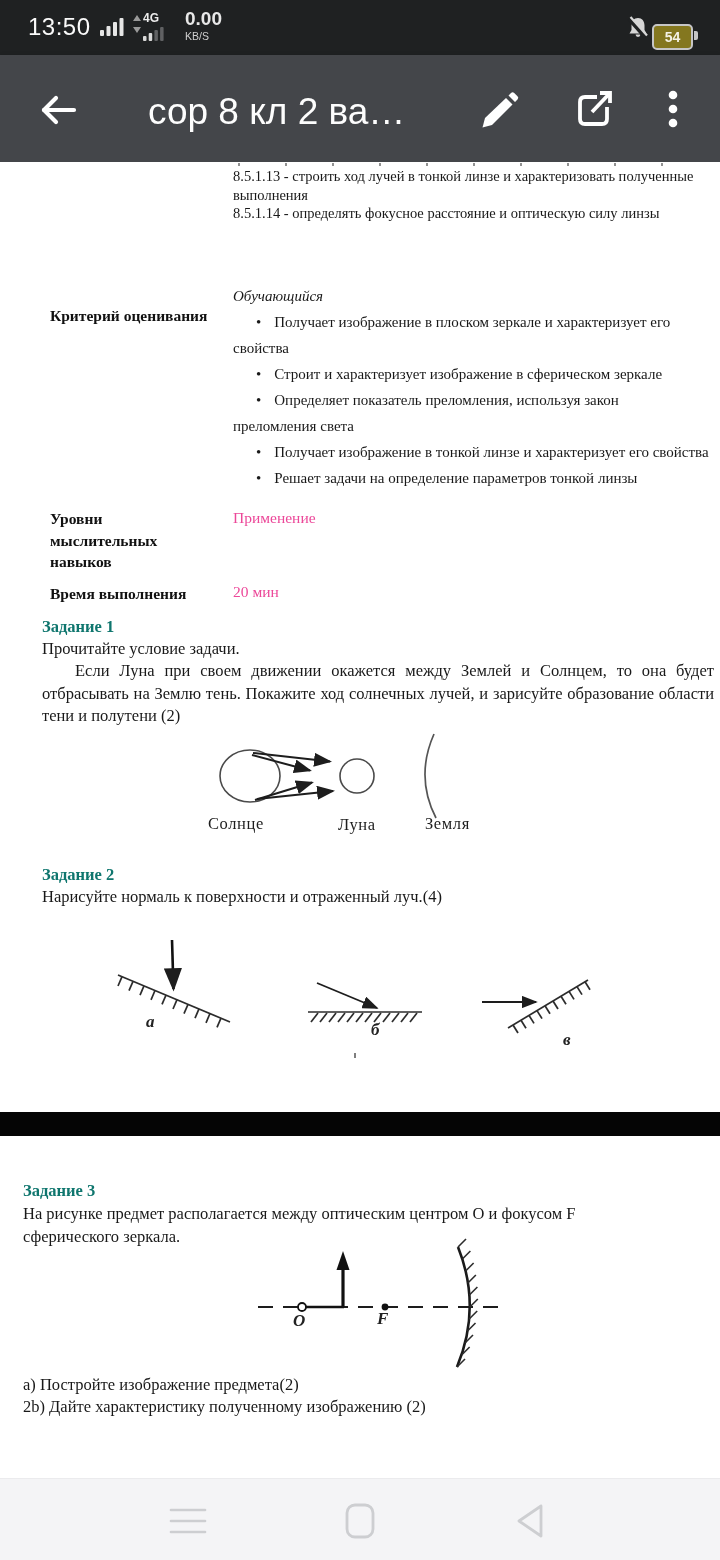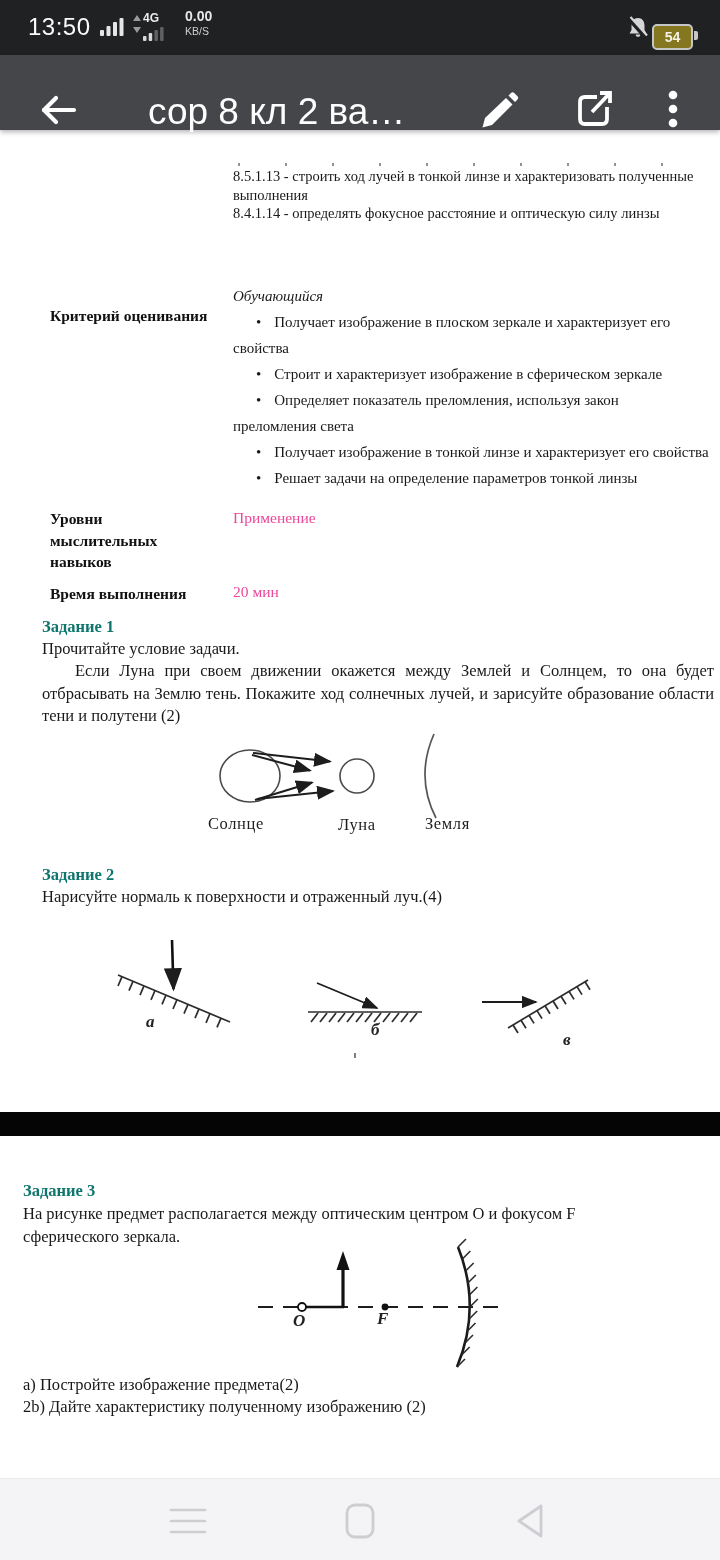--- a/index.html
+++ b/index.html
@@ -9,30 +9,30 @@
   #statusbar{position:absolute;left:0;top:0;width:720px;height:55px;background:#1f2122;}
   #statusbar .time{position:absolute;left:28px;top:13px;font-family:"Liberation Sans",sans-serif;
                    font-size:24px;color:#fafafa;letter-spacing:.5px;}
   .sig1{position:absolute;left:100px;top:17px;}
   .updown{position:absolute;left:133px;top:15px;width:8px;}
   .netlabel{position:absolute;left:143px;top:11px;font-family:"Liberation Sans",sans-serif;
             font-size:12px;font-weight:bold;color:#ececec;}
   .sig2{position:absolute;left:143px;top:26px;}
   .speed{position:absolute;left:185px;top:9px;font-family:"Liberation Sans",sans-serif;
          color:#e8e8e8;line-height:1;}
-  .speed .v{font-size:14px;font-weight:bold;display:block;}
+  .speed .v{font-size:19px;font-weight:bold;display:block;}
   .speed .u{font-size:10.5px;display:block;margin-top:3px;color:#cfcfcf;}
   .bell{position:absolute;left:627px;top:16px;}
   .battery{position:absolute;left:652px;top:24px;width:37px;height:22px;border:2px solid #c6c6c6;
            border-radius:5px;background:#84771f;display:flex;align-items:center;justify-content:center;}
   .battery .pct{font-family:"Liberation Sans",sans-serif;font-size:14px;font-weight:bold;color:#f4f2e4;}
   .battery-nub{position:absolute;left:694px;top:31px;width:4px;height:9px;background:#c6c6c6;
                border-radius:0 2px 2px 0;}
   
-  #toolbar{position:absolute;left:0;top:55px;width:720px;height:75px;background:#44464a;
+  #toolbar{position:absolute;left:0;top:55px;width:720px;height:107px;background:#44464a;
            box-shadow:0 2px 5px rgba(0,0,0,.3);}
   #toolbar .icon-btn{position:absolute;top:34px;}
   .tb-title{position:absolute;left:148px;top:36px;font-family:"Liberation Sans",sans-serif;
             font-size:37px;font-weight:500;color:#fdfdfd;white-space:nowrap;}
   
   #doc{position:absolute;left:0;top:162px;width:720px;height:1316px;background:#ffffff;}
   .frag-row{position:absolute;left:238px;top:1px;width:462px;height:3px;opacity:.75;
             background:repeating-linear-gradient(90deg,#6d6d6d 0 2px,transparent 2px 47px);}
   .obj{position:absolute;left:233px;top:5px;width:480px;font-size:14.5px;line-height:18.6px;color:#191919;}
   .lbl{position:absolute;left:50px;font-weight:bold;font-size:15.5px;line-height:21.5px;color:#111;}
@@ -125,21 +125,21 @@
       </g>
     </svg>
   </div>
 
   <div id="doc">
     <div class="frag-row"></div>
 
     <div class="obj">
       <div>8.5.1.13 - строить ход лучей в тонкой линзе и характеризовать полученные</div>
       <div>выполнения</div>
-      <div>8.4.1.14 - определять фокусное расстояние и оптическую силу линзы</div>
+      <div>8.5.1.14 - определять фокусное расстояние и оптическую силу линзы</div>
     </div>
 
     <div class="lbl" style="top:123px;width:165px;margin-top:20px;">Критерий оценивания</div>
     <div class="crit-col">
       <div class="hdr">Обучающийся</div>
       <div class="cb">Получает изображение в плоском зеркале и характеризует его</div>
       <div>свойства</div>
       <div class="cb">Строит и характеризует изображение в сферическом зеркале</div>
       <div class="cb">Определяет показатель преломления, используя закон</div>
       <div>преломления света</div>

